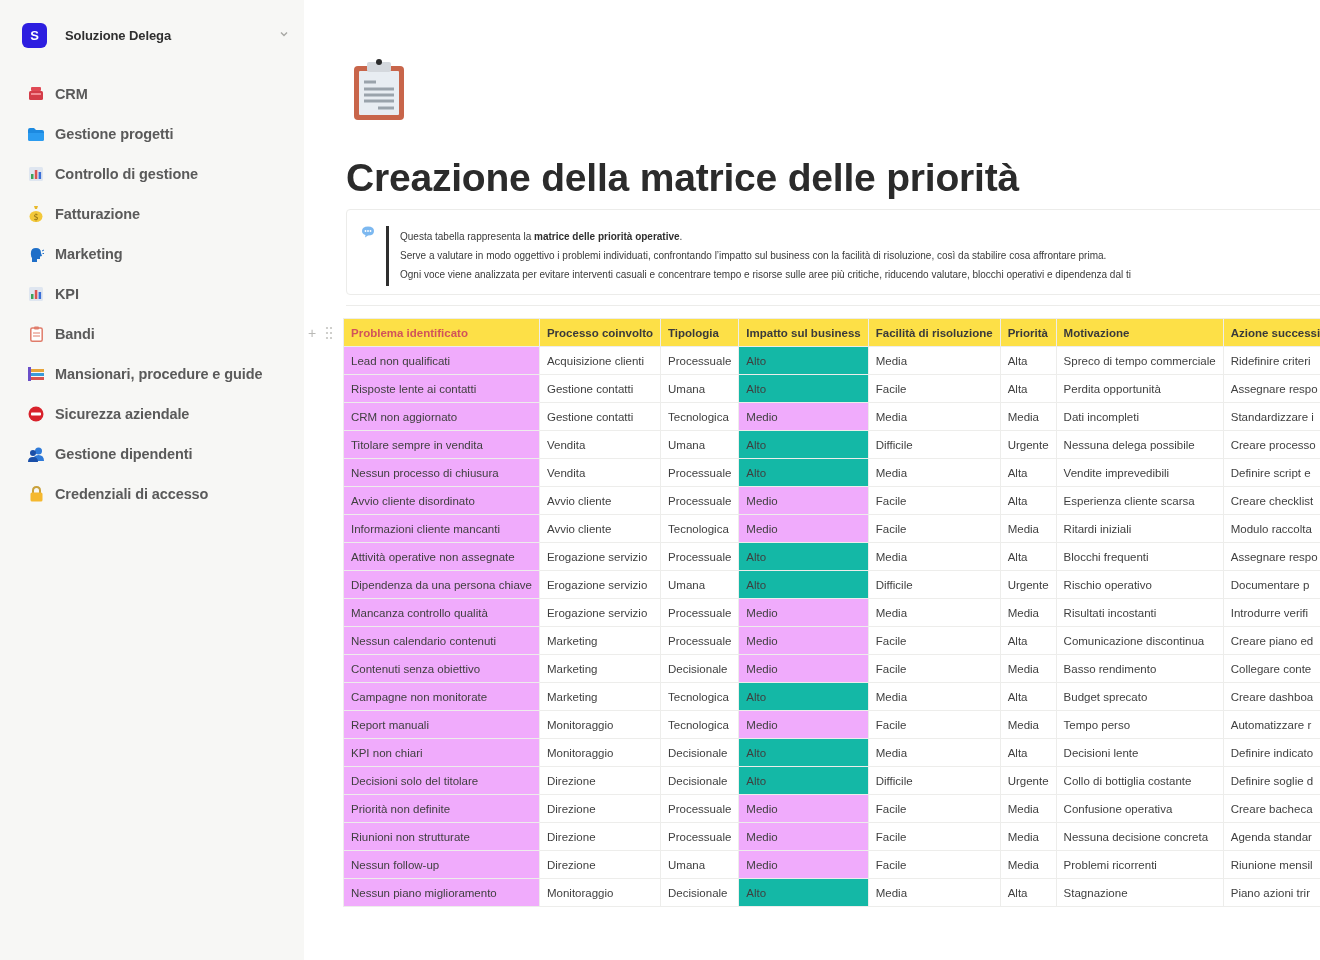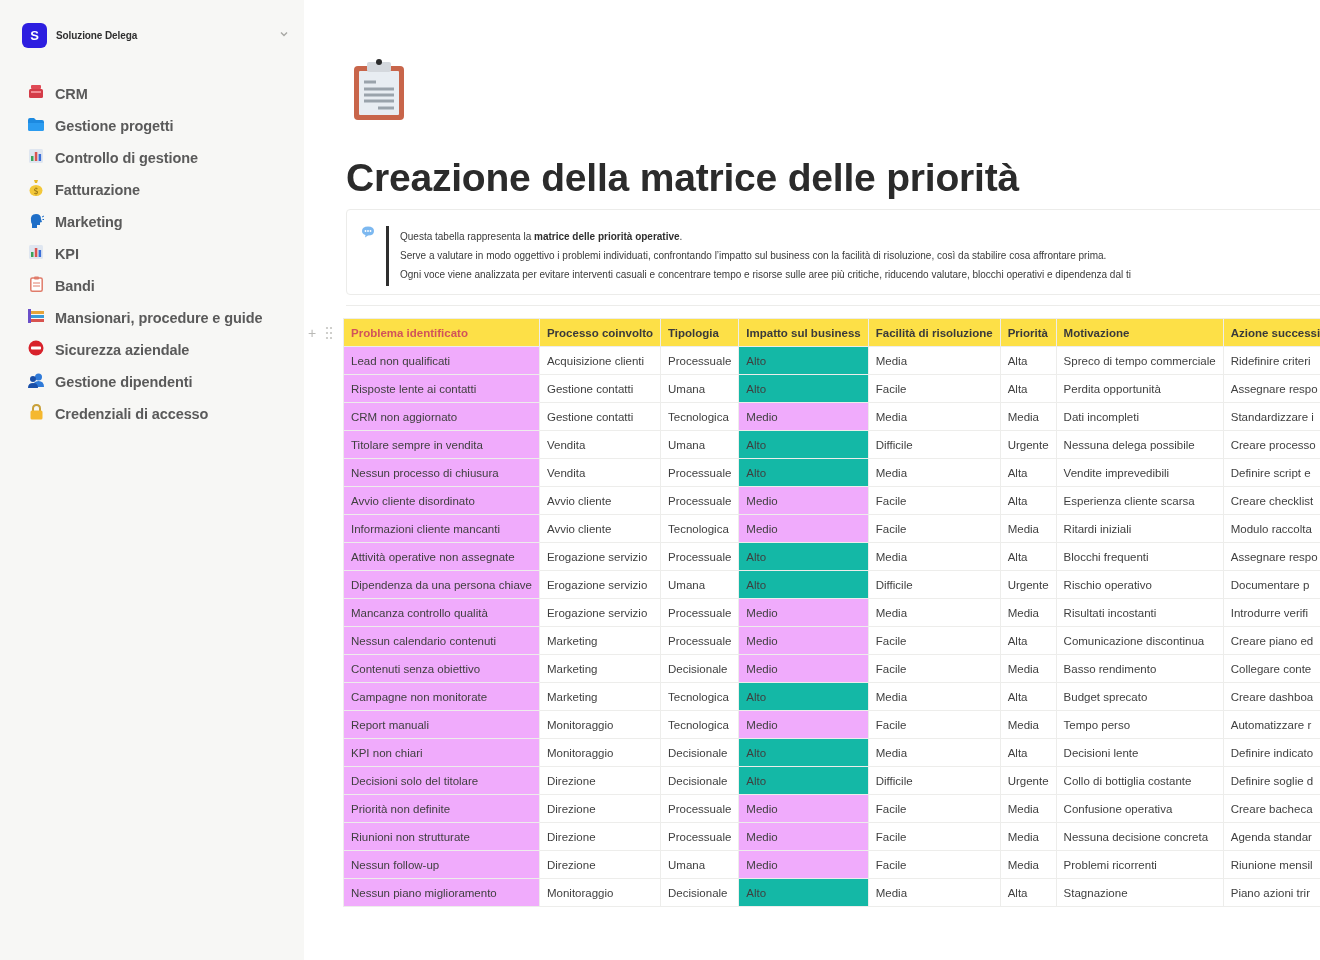--- a/index.html
+++ b/index.html
@@ -3,24 +3,24 @@
 <meta charset="utf-8">
 <style>
   * { box-sizing: border-box; margin: 0; padding: 0; }
   html, body { width: 1320px; height: 960px; overflow: hidden; background: #ffffff; }
   body { font-family: "Liberation Sans", "DejaVu Sans", sans-serif; color: #37352f; position: relative; }
 
   
   .sidebar { position: absolute; left: 0; top: 0; width: 304px; height: 960px; background: #f7f7f5; }
   .workspace { position: absolute; left: 22px; top: 22px; width: 272px; height: 26px; display: flex; align-items: center; cursor: pointer; }
   .ws-logo { width: 25px; height: 25px; border-radius: 6px; background: #2d1ee0; display: flex; align-items: center; justify-content: center; color: #fff; font-size: 13px; font-weight: bold; }
-  .ws-name { margin-left: 9px; font-size: 10px; font-weight: bold; color: #2f2f2f; letter-spacing: -0.1px; }
+  .ws-name { margin-left: 18px; font-size: 13px; font-weight: bold; color: #2f2f2f; letter-spacing: -0.1px; }
   .ws-chevron { position: absolute; right: 4px; top: 6px; width: 12px; height: 12px; }
   .nav { position: absolute; left: 22px; top: 70px; width: 272px; }
-  .nav-item { height: 32px; display: flex; align-items: flex-end; cursor: pointer; }
+  .nav-item { height: 32px; display: flex; align-items: center; cursor: pointer; margin-top: 8px; }
   .nav-icon { width: 20px; height: 20px; display: flex; align-items: center; justify-content: center; margin-left: 4px; }
   .nav-label { margin-left: 9px; font-size: 14.5px; color: #5a5a5a; font-weight: bold; letter-spacing: -0.1px; }
 
   
   .main { position: absolute; left: 304px; top: 0; width: 1016px; height: 960px; overflow: hidden; }
   .page-icon { position: absolute; left: 48px; top: 58px; width: 54px; height: 64px; }
   .page-title { position: absolute; left: 42px; top: 156px; font-size: 39px; font-weight: bold; color: #2b2b2b; white-space: nowrap; letter-spacing: -0.2px; }
 
   .callout { position: absolute; left: 42px; top: 209px; width: 1000px; height: 86px; border: 1px solid #ececea; border-radius: 4px; background: #fff; }
   .callout-icon { position: absolute; left: 14px; top: 16px; width: 14px; height: 12px; }

